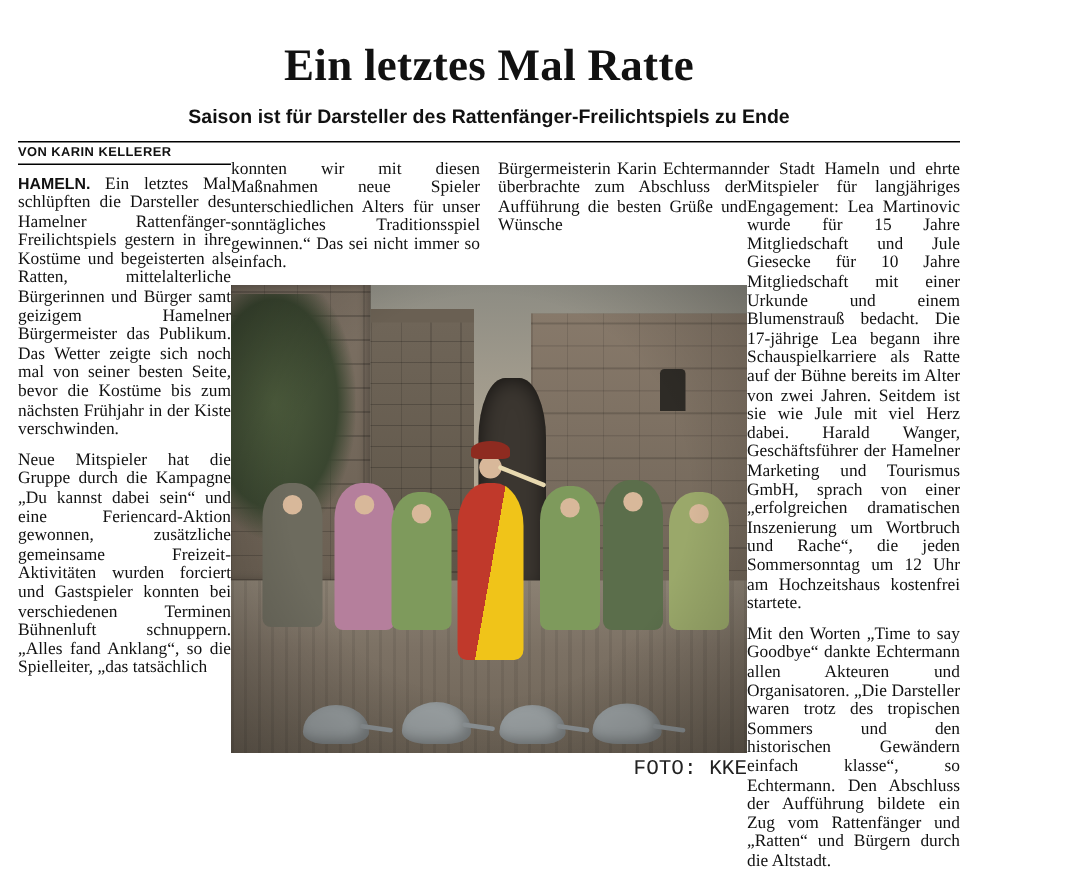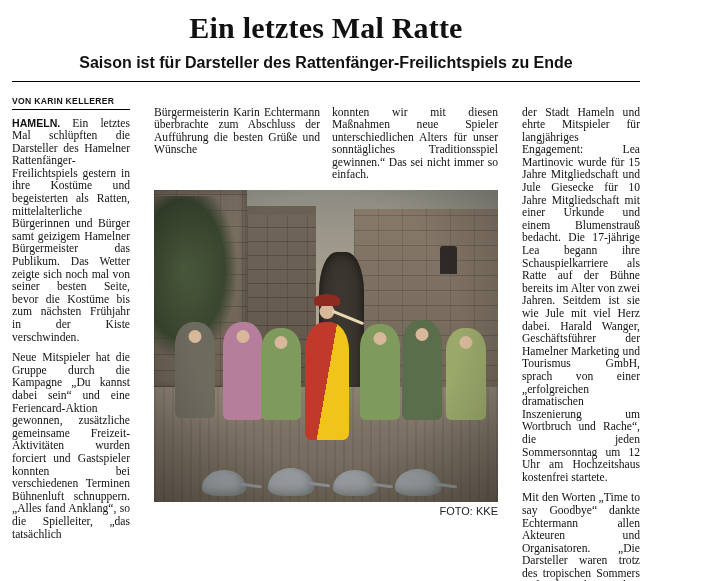--- a/index.html
+++ b/index.html
@@ -12,48 +12,48 @@
     width: 728px;
     height: 581px;
     font-family: "Liberation Serif", serif;
     color: #111;
     overflow: hidden;
   }
   .page {
     position: relative;
     width: 652px;
     height: 581px;
-    padding: 4px 12px 6px 12px;
+    padding: 20px 12px 6px 12px;
   }
   .headline {
     text-align: center;
     font-family: "Liberation Serif", serif;
     font-weight: bold;
     font-size: 30px;
     letter-spacing: 0.2px;
     margin: 8px 0 0 0;
     line-height: 1.05;
   }
   .subhead {
     text-align: center;
     font-family: "Liberation Sans", sans-serif;
     font-weight: bold;
-    font-size: 16px;
+    font-size: 13px;
     margin: 10px 0 0 0;
     color: #111;
   }
   .rule {
     border: 0;
     border-top: 1px solid #000;
     margin: 9px 0 0 0;
   }
   .columns {
     display: flex;
-    gap: 24px;
-    margin-top: 14px;
+    gap: 0;
+    margin-top: 1px;
     height: 470px;
   }
   .col {
     width: 166px;
     position: relative;
   }
   .col.c2 { width: 166px; }
   .col.c4 { width: 166px; }
 
   .byline {
@@ -94,22 +94,22 @@
   }
   .caption {
     font-family: "Liberation Sans", sans-serif;
     font-weight: bold;
     font-size: 9.3px;
     line-height: 11px;
     margin-top: 4px;
     width: 344px;
   }
   .credit {
-    font-family: Liberation Sans, sans-serif;
-    font-size: 11px;
+    font-family: Liberation Mono, monospace;
+    font-size: 14px;
     text-align: right;
     margin-top: 3px;
     width: 344px;
     color: #222;
   }
   .twocol-text {
     display: flex;
     gap: 12px;
   }
   .twocol-text > div { width: 166px; }
@@ -235,24 +235,24 @@
     <div class="col c1">
       <div class="byline">VON KARIN KELLERER</div>
       <p class="body"><span class="lead-dateline">HAMELN.</span><span> Ein letztes Mal schlüpften die Darsteller des Hamelner Rattenfänger-Freilichtspiels gestern in ihre Kostüme und begeisterten als Ratten, mittelalterliche Bürgerinnen und Bürger samt geizigem Hamelner Bürgermeister das Publikum. Das Wetter zeigte sich noch mal von seiner besten Seite, bevor die Kostüme bis zum nächsten Frühjahr in der Kiste verschwinden.</span></p>
       <p class="body">Neue Mitspieler hat die Gruppe durch die Kampagne „Du kannst dabei sein“ und eine Feriencard-Aktion gewonnen, zusätzliche gemeinsame Freizeit-Aktivitäten wurden forciert und Gastspieler konnten bei verschiedenen Terminen Bühnenluft schnuppern. „Alles fand Anklang“, so die Spielleiter, „das tatsächlich</p>
     </div>
 
     <div class="col c2" style="width:344px;">
       <div class="spacer-top"></div>
       <div class="twocol-text">
         <div>
-          <p class="body">Bürgermeisterin Karin Echtermann überbrachte zum Abschluss der Aufführung die besten Grüße und Wünsche</p>
+          <p class="body">konnten wir mit diesen Maßnahmen neue Spieler unterschiedlichen Alters für unser sonntägliches Traditionsspiel gewinnen.“ Das sei nicht immer so einfach.</p>
         </div>
         <div>
-          <p class="body">konnten wir mit diesen Maßnahmen neue Spieler unterschiedlichen Alters für unser sonntägliches Traditionsspiel gewinnen.“ Das sei nicht immer so einfach.</p>
+          <p class="body">Bürgermeisterin Karin Echtermann überbrachte zum Abschluss der Aufführung die besten Grüße und Wünsche</p>
         </div>
       </div>
 
       <div class="photo-wrap">
         <div class="photo">
           <div class="sky"></div>
           <div class="wall-left"></div>
           <div class="battlement"></div>
           <div class="tower"></div>
           <div class="wall-right"></div>

